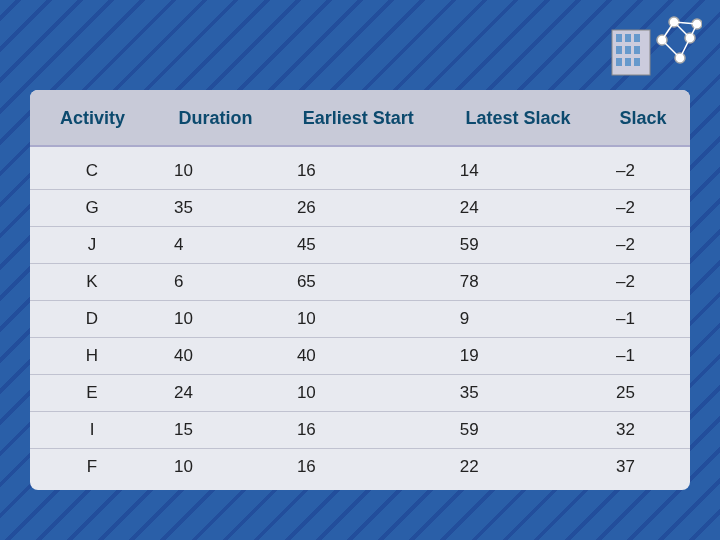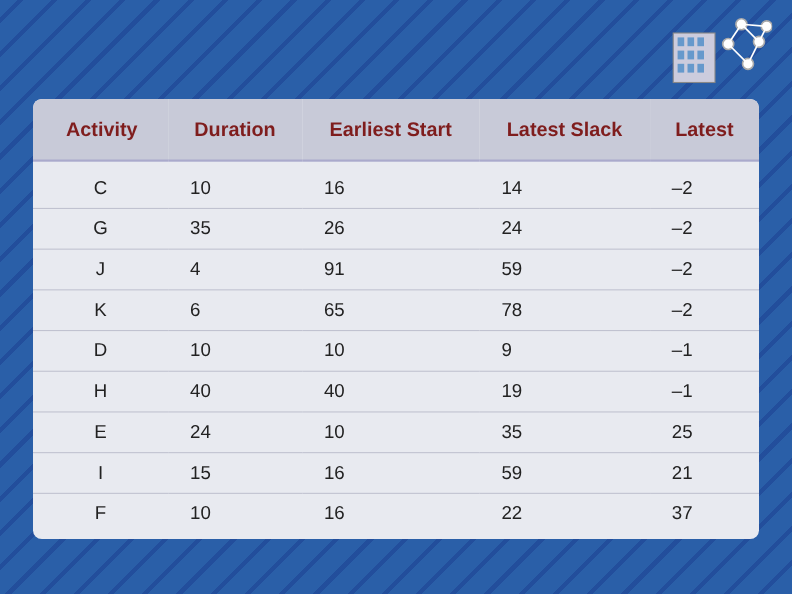--- a/index.html
+++ b/index.html
@@ -62,21 +62,21 @@
     }
 
     thead tr {
       background: #c8cad8;
     }
 
     thead th {
       padding: 18px 20px 16px 20px;
       text-align: center;
       font-weight: bold;
-      color: #7f1d1d;
+      color: #0c4a6e;
       font-size: 18px;
       border-bottom: 2px solid #aaaacc;
     }
 
     thead th:first-child {
       text-align: left;
       padding-left: 30px;
     }
 
     tbody tr {
@@ -142,42 +142,42 @@
 </div>
 
 <div class="table-card">
   <table>
     <thead>
       <tr>
         <th>Activity</th>
         <th>Duration</th>
         <th>Earliest Start</th>
         <th>Latest Slack</th>
-        <th>Latest</th>
+        <th>Slack</th>
       </tr>
     </thead>
     <tbody id="table-body">
     <tr>
           <td>C</td>
           <td>10</td>
           <td>16</td>
           <td>14</td>
           <td>–2</td>
         </tr>
         <tr>
           <td>G</td>
           <td>35</td>
           <td>26</td>
           <td>24</td>
           <td>–2</td>
         </tr>
         <tr>
           <td>J</td>
           <td>4</td>
-          <td>91</td>
+          <td>45</td>
           <td>59</td>
           <td>–2</td>
         </tr>
         <tr>
           <td>K</td>
           <td>6</td>
           <td>65</td>
           <td>78</td>
           <td>–2</td>
         </tr>
@@ -200,21 +200,21 @@
           <td>24</td>
           <td>10</td>
           <td>35</td>
           <td>25</td>
         </tr>
         <tr>
           <td>I</td>
           <td>15</td>
           <td>16</td>
           <td>59</td>
-          <td>21</td>
+          <td>32</td>
         </tr>
         <tr>
           <td>F</td>
           <td>10</td>
           <td>16</td>
           <td>22</td>
           <td>37</td>
         </tr>
       </tbody>
   </table>

